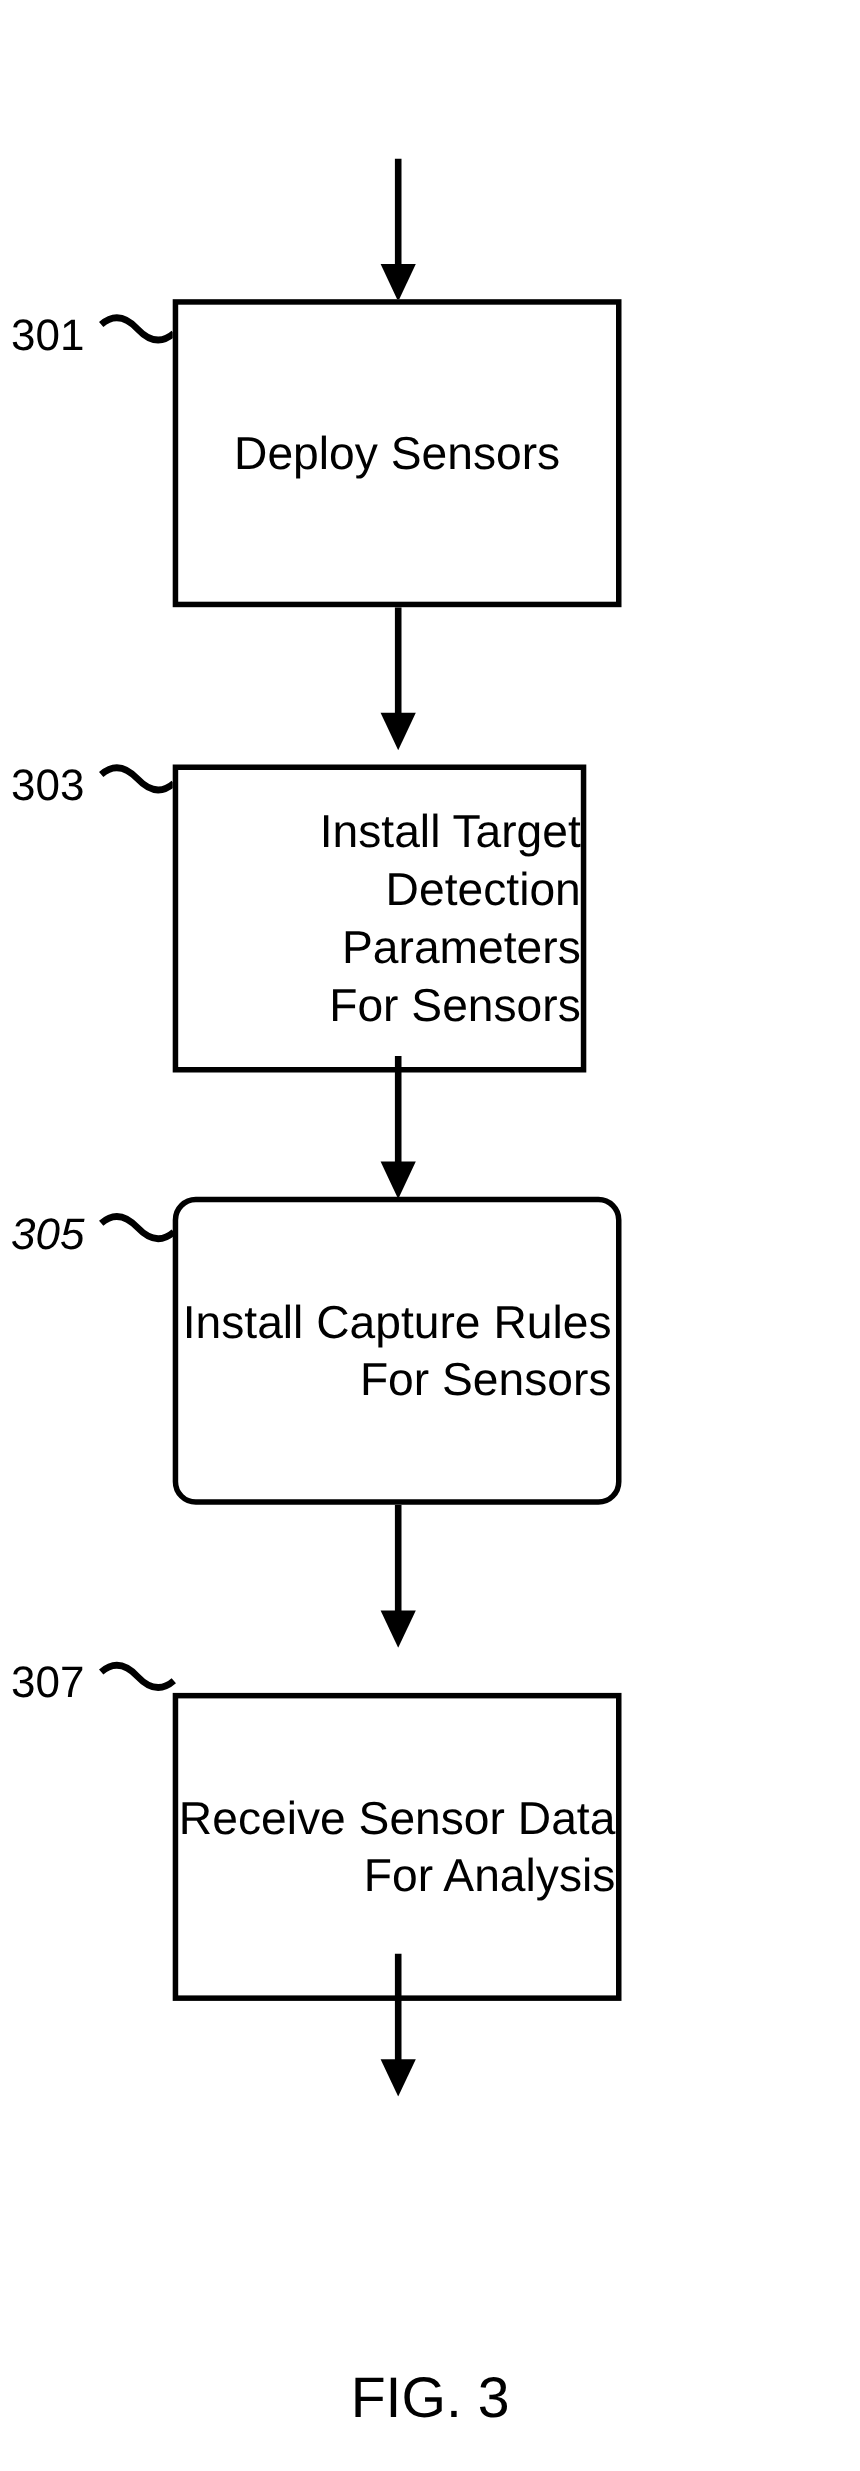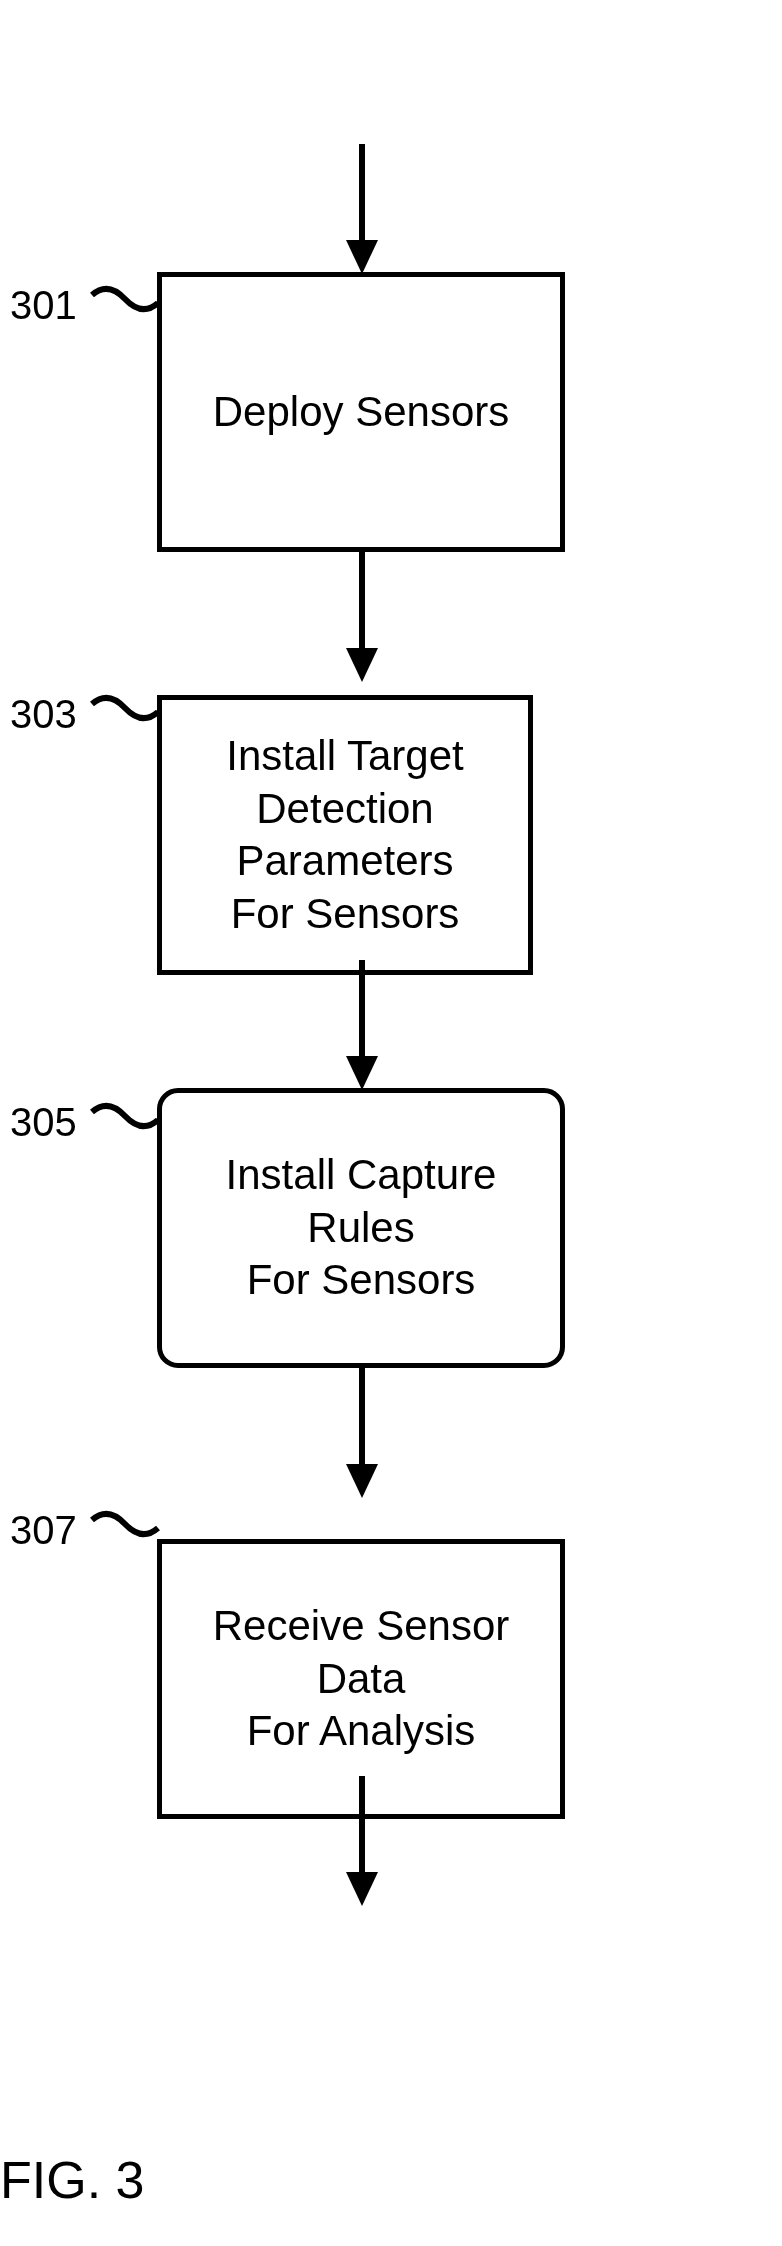--- a/index.html
+++ b/index.html
@@ -25,41 +25,41 @@
     font-size: 46px;
     font-weight: 400;
     background: #fff;
   }
   .process {
     position: absolute;
     border: 5px solid #000;
     display: flex;
     align-items: center;
     justify-content: center;
-    text-align: center;
+    text-align: right;
     font-size: 42px;
     line-height: 1.25;
     background: #fff;
-    padding: 16px;
+    padding: 0;
   }
   .ref-label {
     position: absolute;
     font-size: 40px;
   }
   .tilde {
     position: absolute;
   }
   .arrow {
     position: absolute;
   }
   .fig-label {
     position: absolute;
     font-size: 52px;
     width: 100%;
-    text-align: left;
+    text-align: center;
   }
 </style>
 </head>
 <body>
 
 <div class="canvas">
 
 
   <svg class="arrow" style="left:340px; top:144px; width:44px; height:130px;" viewBox="0 0 44 130">
     <line x1="22" y1="0" x2="22" y2="100" stroke="#000" stroke-width="6"></line>
@@ -87,21 +87,21 @@
     <span style="white-space:pre-line;">Install Target
 Detection Parameters
 For Sensors</span>
   </div>
 
   <svg class="arrow" style="left:340px; top:960px; width:44px; height:130px;" viewBox="0 0 44 130">
     <line x1="22" y1="0" x2="22" y2="100" stroke="#000" stroke-width="6"></line>
     <polygon points="22,130 6,96 38,96" fill="#000"></polygon>
   </svg>
 
-  <div class="ref-label" style="left:10px; top:1100px;">305</div>
+  <div class="ref-label" style="left:10px; top:1100px;font-style:italic;">305</div>
   <svg class="tilde" style="left:90px; top:1102px; width:70px; height:40px;" viewBox="0 0 70 40">
     <path d="M 2 10 Q 18 -4 35 14 Q 52 32 68 18" stroke="#000" stroke-width="6" fill="none"></path>
   </svg>
   <div class="process" style="left:157px; top:1088px; width:408px; height:280px;border-radius:21px;">
     <span style="white-space:pre-line;">Install Capture Rules
 For Sensors</span>
   </div>
 
   <svg class="arrow" style="left:340px; top:1368px; width:44px; height:130px;" viewBox="0 0 44 130">
     <line x1="22" y1="0" x2="22" y2="100" stroke="#000" stroke-width="6"></line>

